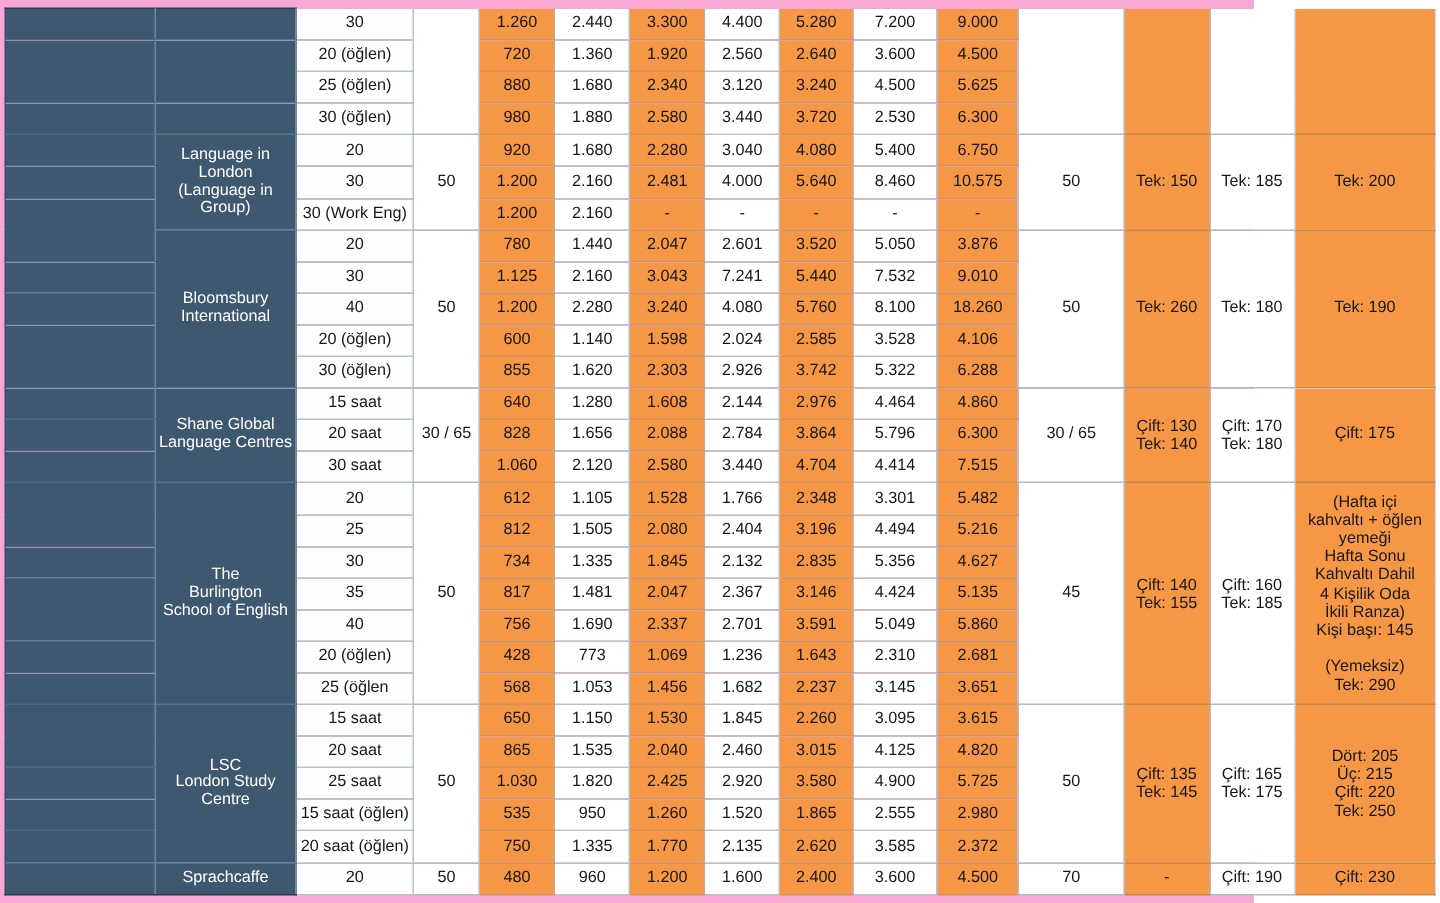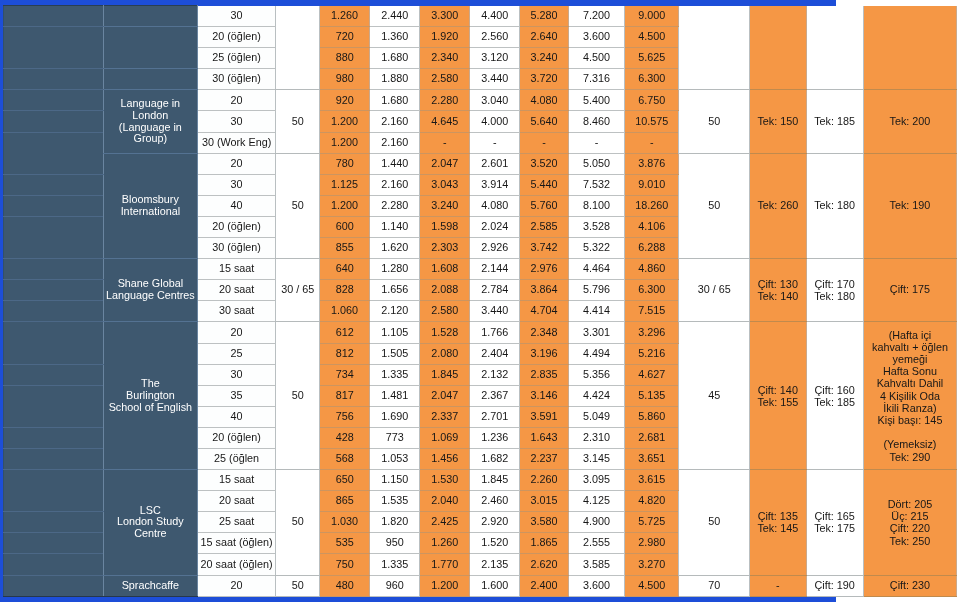--- a/index.html
+++ b/index.html
@@ -1,20 +1,20 @@
 <!DOCTYPE html>
 <html><head>
 <meta charset="utf-8">
 <title>Fiyat Tablosu</title>
 <style>
   html,body{margin:0;padding:0;background:#ffffff;}
   body{width:960px;height:602px;overflow:hidden;
        font-family:"Liberation Sans",sans-serif;
        -webkit-font-smoothing:antialiased;}
-  #sheet{position:relative;width:836px;height:602px;background:#1d4ed8;
+  #sheet{position:relative;width:836px;height:602px;background:#f9a8d4;
     transform:translateZ(0);will-change:transform;}
 
   table.grid{position:absolute;left:3px;top:5px;
     border-collapse:collapse;table-layout:fixed;
     width:954px;height:591px;font-size:10.8px;color:#171717;}
   table.grid td{padding:0 1px;text-align:center;vertical-align:middle;
     line-height:11.8px;overflow:hidden;white-space:nowrap;
     border-left:1px solid #b9bfc1;border-right:1px solid #b9bfc1;
     border-top:1px solid #bdc1c2;border-bottom:1px solid #bdc1c2;}
   table.grid tr{height:21.1px;}
@@ -102,21 +102,21 @@
         </tr>
         <tr>
           <td class="blue rgn"></td>
           <td class="blue grp"></td>
           <td class="dur">30 (öğlen)</td>
           <td class="o">980</td>
           <td class="w">1.880</td>
           <td class="o">2.580</td>
           <td class="w">3.440</td>
           <td class="o">3.720</td>
-          <td class="w">7.316</td>
+          <td class="w">2.530</td>
           <td class="o">6.300</td>
         </tr>
         <tr>
           <td class="blue rgn"></td>
           <td class="blue grp" rowspan="3">Language in<br>London<br>(Language in<br>Group)</td>
           <td class="dur">20</td>
           <td class="wk grpcell" rowspan="3">50</td>
           <td class="o">920</td>
           <td class="w">1.680</td>
           <td class="o">2.280</td>
@@ -127,21 +127,21 @@
           <td class="w grpcell" rowspan="3">50</td>
           <td class="o grpcell" rowspan="3">Tek: 150</td>
           <td class="w grpcell" rowspan="3">Tek: 185</td>
           <td class="o grpcell" rowspan="3">Tek: 200</td>
         </tr>
         <tr>
           <td class="blue rgn"></td>
           <td class="dur">30</td>
           <td class="o">1.200</td>
           <td class="w">2.160</td>
-          <td class="o">4.645</td>
+          <td class="o">2.481</td>
           <td class="w">4.000</td>
           <td class="o">5.640</td>
           <td class="w">8.460</td>
           <td class="o">10.575</td>
         </tr>
         <tr>
           <td class="blue rgn" rowspan="2"></td>
           <td class="dur">30 (Work Eng)</td>
           <td class="o">1.200</td>
           <td class="w">2.160</td>
@@ -166,21 +166,21 @@
           <td class="o grpcell" rowspan="5">Tek: 260</td>
           <td class="w grpcell" rowspan="5">Tek: 180</td>
           <td class="o grpcell" rowspan="5">Tek: 190</td>
         </tr>
         <tr>
           <td class="blue rgn"></td>
           <td class="dur">30</td>
           <td class="o">1.125</td>
           <td class="w">2.160</td>
           <td class="o">3.043</td>
-          <td class="w">3.914</td>
+          <td class="w">7.241</td>
           <td class="o">5.440</td>
           <td class="w">7.532</td>
           <td class="o">9.010</td>
         </tr>
         <tr>
           <td class="blue rgn"></td>
           <td class="dur">40</td>
           <td class="o">1.200</td>
           <td class="w">2.280</td>
           <td class="o">3.240</td>
@@ -253,21 +253,21 @@
           <td class="blue rgn" rowspan="2"></td>
           <td class="blue grp" rowspan="7">The<br>Burlington<br>School of English</td>
           <td class="dur">20</td>
           <td class="wk grpcell" rowspan="7">50</td>
           <td class="o">612</td>
           <td class="w">1.105</td>
           <td class="o">1.528</td>
           <td class="w">1.766</td>
           <td class="o">2.348</td>
           <td class="w">3.301</td>
-          <td class="o">3.296</td>
+          <td class="o">5.482</td>
           <td class="w grpcell" rowspan="7">45</td>
           <td class="o grpcell ml" rowspan="7">Çift: 140<br>Tek: 155</td>
           <td class="w grpcell ml" rowspan="7">Çift: 160<br>Tek: 185</td>
           <td class="o grpcell ml" rowspan="7">(Hafta içi<br>kahvaltı + öğlen<br>yemeği<br>Hafta Sonu<br>Kahvaltı Dahil<br>4 Kişilik Oda<br>İkili Ranza)<br>Kişi başı: 145<br><br>(Yemeksiz)<br>Tek: 290</td>
         </tr>
         <tr>
           <td class="dur">25</td>
           <td class="o">812</td>
           <td class="w">1.505</td>
           <td class="o">2.080</td>
@@ -381,21 +381,21 @@
         </tr>
         <tr>
           <td class="blue rgn"></td>
           <td class="dur">20 saat (öğlen)</td>
           <td class="o">750</td>
           <td class="w">1.335</td>
           <td class="o">1.770</td>
           <td class="w">2.135</td>
           <td class="o">2.620</td>
           <td class="w">3.585</td>
-          <td class="o">3.270</td>
+          <td class="o">2.372</td>
         </tr>
         <tr>
           <td class="blue rgn"></td>
           <td class="blue grp">Sprachcaffe</td>
           <td class="dur">20</td>
           <td class="wk grpcell">50</td>
           <td class="o">480</td>
           <td class="w">960</td>
           <td class="o">1.200</td>
           <td class="w">1.600</td>

